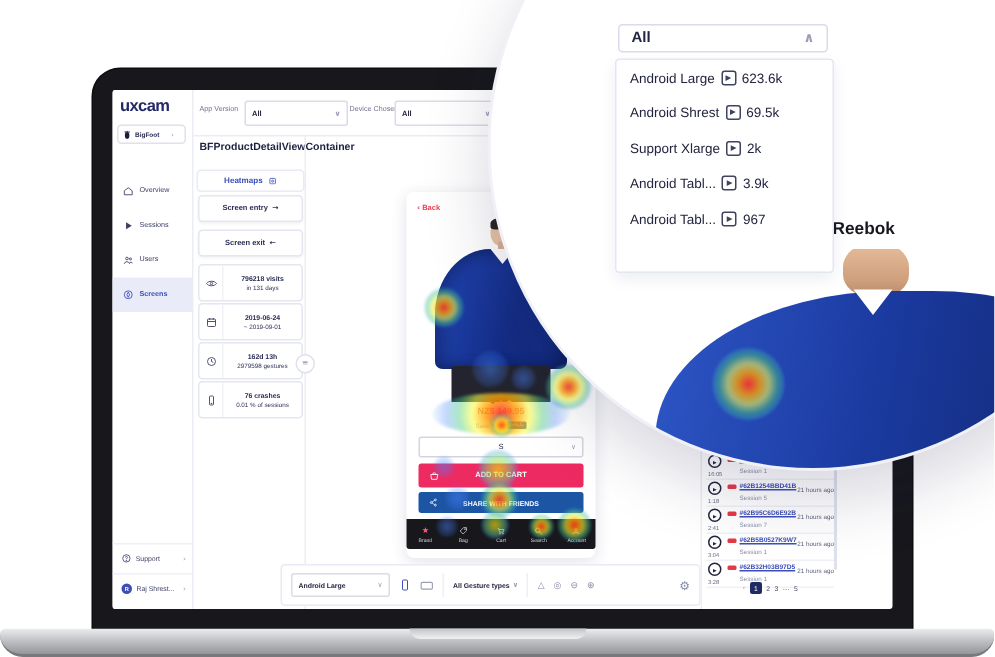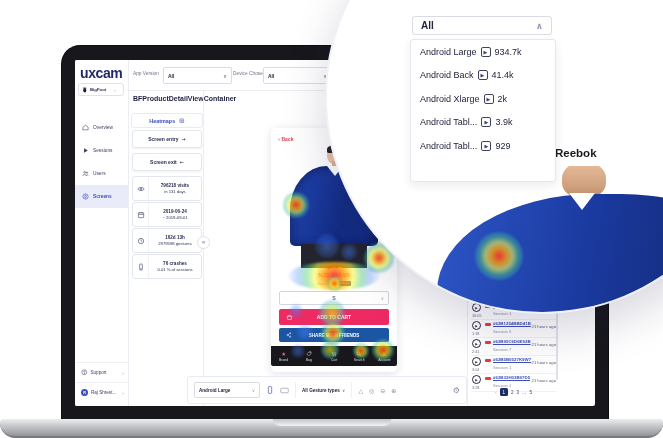--- a/index.html
+++ b/index.html
@@ -17,21 +17,21 @@
   .sel{border:1px solid #d9dbe8;border-radius:2px;background:#fff;color:#23253f;display:flex;align-items:center;}
   .chev{margin-left:auto;color:#9a9db4;}
 
   
   .topbar{position:absolute;left:53px;top:0;width:467px;height:30px;border-bottom:1px solid #ebedf4;background:#fff;}
   .tlabel{position:absolute;font-size:4.8px;color:#70738c;top:11px;}
   .tsel{position:absolute;top:7px;height:15px;width:59px;font-size:5px;font-weight:bold;padding:0 4px;}
 
   
   .sidebar{position:absolute;left:0;top:0;width:53px;height:346px;border-right:1px solid #ebedf4;background:#fff;}
-  .logo{position:absolute;left:5px;top:5px;font-size:14px;font-weight:800;letter-spacing:-.4px;color:#232867;}
+  .logo{position:absolute;left:5px;top:5px;font-size:11px;font-weight:800;letter-spacing:-.4px;color:#232867;}
   .chip{position:absolute;left:3px;top:23px;width:46px;height:13px;border:1px solid #dfe1ec;border-radius:3px;display:flex;align-items:center;gap:2px;padding:0 3px;box-sizing:border-box;}
   .chip .lbl{font-size:4.3px;font-weight:bold;color:#2b2e55;}
   .nav{position:absolute;left:0;top:56px;width:53px;}
   .nitem{height:23px;display:flex;align-items:center;gap:4px;padding-left:7px;font-size:4.8px;color:#3c3f66;cursor:pointer;}
   .nitem.active{background:#e9ebf9;color:#3d4eb8;font-weight:bold;}
   .sfoot{position:absolute;left:0;width:53px;height:20px;display:flex;align-items:center;gap:3px;padding-left:6px;font-size:4.6px;color:#3c3f66;border-top:1px solid #eef0f6;box-sizing:border-box;}
   .avatar{width:7px;height:7px;border-radius:50%;background:#3d4eb8;color:#fff;font-size:3.8px;font-weight:bold;display:flex;align-items:center;justify-content:center;}
   .chev-r{margin-left:auto;margin-right:4px;color:#9a9db4;font-size:5px;}
 
   
@@ -440,41 +440,41 @@
     <div class="hs hs-hot" style="left:148px;top:350px;width:48px;height:48px;z-index:13"></div>
 
     <div class="mag-sel">
       <span>All</span>
       <span class="chev glyph" style="font-size:9px">∧</span>
     </div>
     <div class="mag-panel">
       <div class="mitem">
         <span>Android Large</span>
         <span class="micon glyph">▶</span>
-        <span>934.7k</span>
+        <span>623.6k</span>
       </div>
       <div class="mitem">
-        <span>Android Back</span>
+        <span>Android Shrest</span>
         <span class="micon glyph">▶</span>
-        <span>41.4k</span>
+        <span>69.5k</span>
       </div>
       <div class="mitem">
-        <span>Android Xlarge</span>
+        <span>Support Xlarge</span>
         <span class="micon glyph">▶</span>
         <span>2k</span>
       </div>
       <div class="mitem">
         <span>Android Tabl...</span>
         <span class="micon glyph">▶</span>
         <span>3.9k</span>
       </div>
       <div class="mitem">
         <span>Android Tabl...</span>
         <span class="micon glyph">▶</span>
-        <span>929</span>
+        <span>967</span>
       </div>
     </div>
   </div>
 
   <div class="base">
     <div class="notch"></div>
   </div>
 </div>
 
 </body></html>

